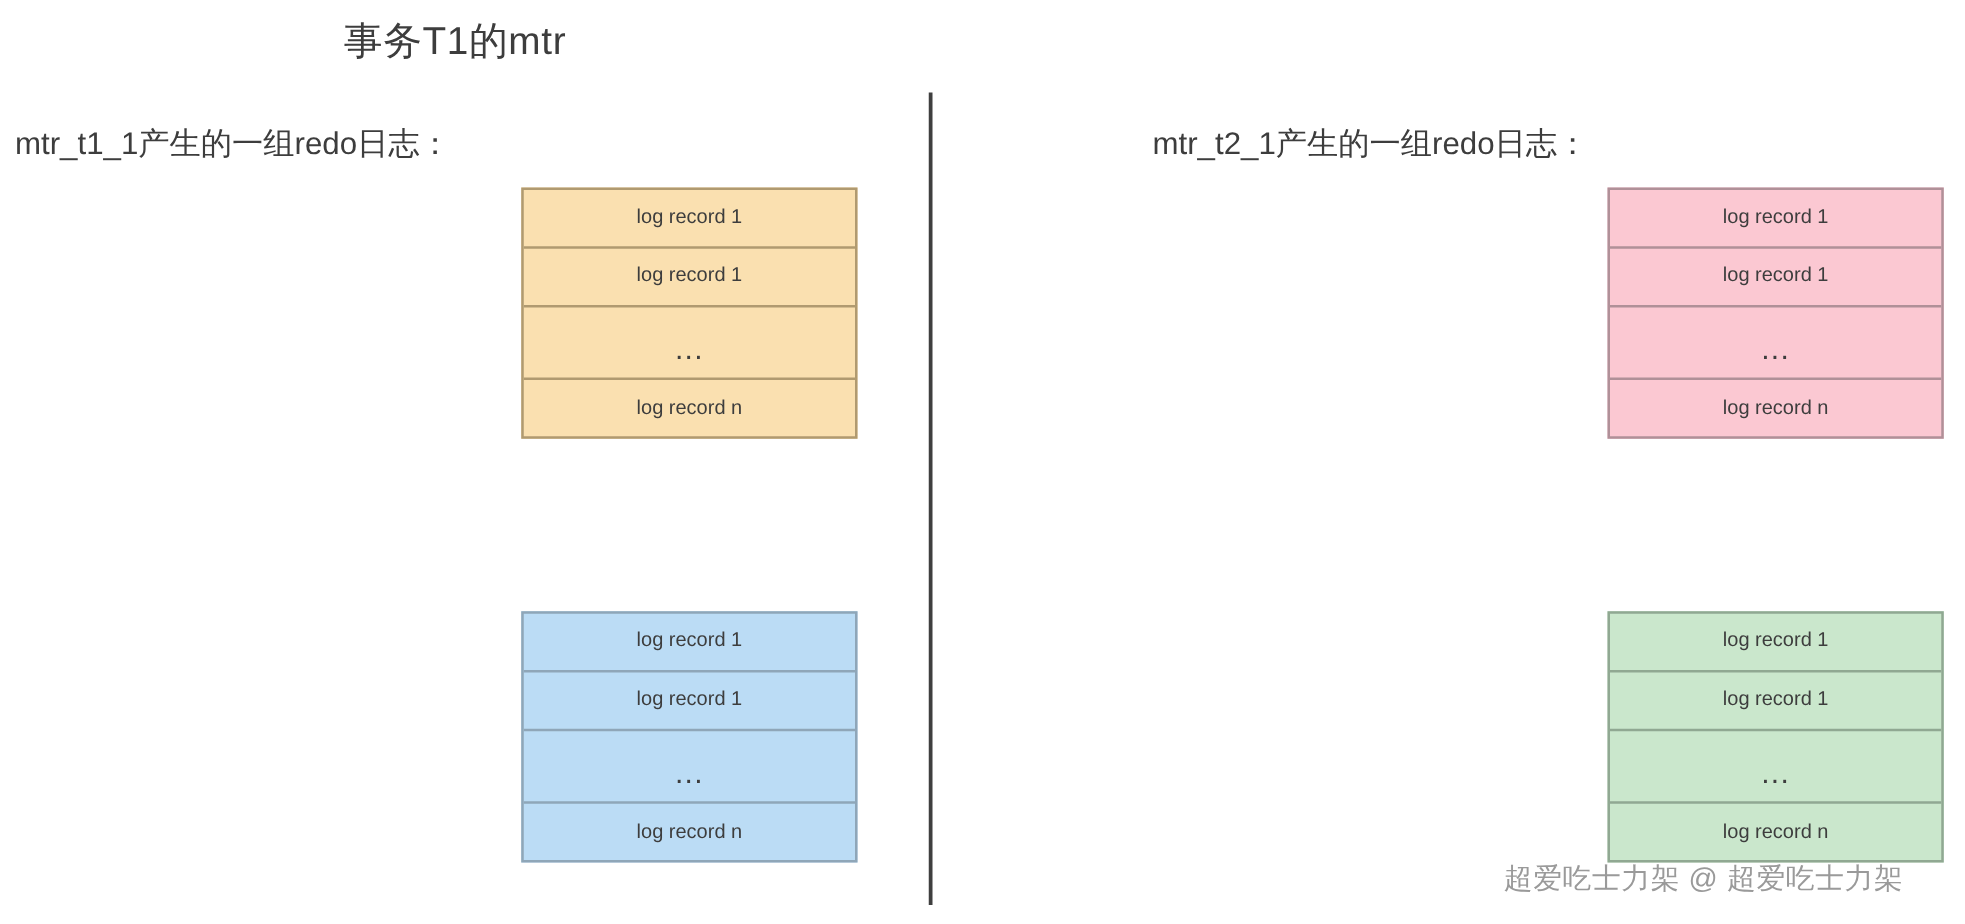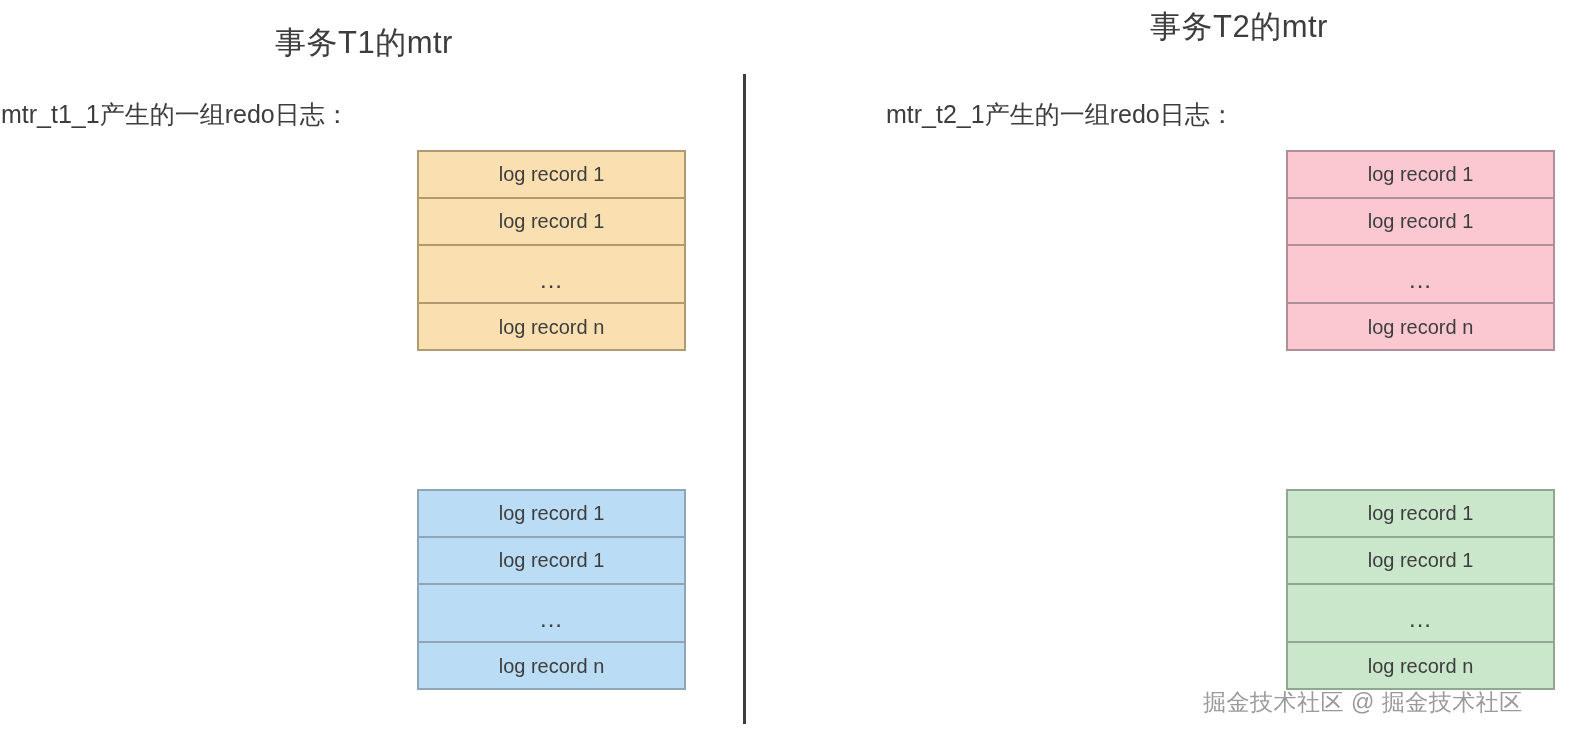--- a/index.html
+++ b/index.html
@@ -23,60 +23,60 @@
 
   
   .col-title {
     position: absolute;
     font-size: 31px;
     font-weight: 400;
     color: #3d3d3d;
     letter-spacing: 0.5px;
     white-space: nowrap;
   }
-  #title-left  { left: 275px; top: 22px; }
+  #title-left  { left: 275px; top: 12px; }
   #title-right { left: 1150px; top: 6px; }
 
   
   .divider {
     position: absolute;
     left: 743px;
     top: 74px;
     width: 3px;
     height: 650px;
     background: #3f3f3f;
   }
 
   
   .caption {
     position: absolute;
     font-size: 25px;
     font-weight: 400;
     color: #3d3d3d;
     white-space: nowrap;
   }
-  #cap-t1-1 { left: 1px;  top: 98px; }
+  #cap-t1-1 { left: 12px;  top: 98px; }
   #cap-t1-2 { left: 10px;  top: 438px; }
-  #cap-t2-1 { left: 886px; top: 98px; }
+  #cap-t2-1 { left: 922px; top: 98px; }
   #cap-t2-2 { left: 874px; top: 438px; }
 
   
   .log-table {
     position: absolute;
     box-sizing: border-box;
     border: 2px solid;
     display: flex;
     flex-direction: column;
   }
   .log-row {
     flex: 1 1 0;
     display: flex;
     align-items: center;
     justify-content: center;
-    font-size: 20px;
+    font-size: 16px;
     color: #3d3d3d;
     border-bottom: 2px solid;
     box-sizing: border-box;
     line-height: 1;
   }
   .log-row:last-child { border-bottom: none; }
 
   .log-row.ellipsis {
     font-size: 24px;
     letter-spacing: 1px;
@@ -112,21 +112,20 @@
     white-space: nowrap;
     letter-spacing: 0.5px;
   }
 </style>
 </head>
 <body>
 
 <div class="canvas">
 
   <div class="col-title" id="title-left">事务T1的mtr</div>
-  <div class="col-title" id="title-right">事务T2的mtr</div>
 
   <div class="divider"></div>
 
   <div class="caption" id="cap-t1-1">mtr_t1_1产生的一组redo日志：</div>
 
   <div class="log-table tbl-orange" id="tbl-t1-1">
     <div class="log-row">log record 1</div>
     <div class="log-row">log record 1</div>
     <div class="log-row ellipsis">...</div>
     <div class="log-row">log record n</div>
@@ -150,15 +149,15 @@
   </div>
 
 
   <div class="log-table tbl-green" id="tbl-t2-2">
     <div class="log-row">log record 1</div>
     <div class="log-row">log record 1</div>
     <div class="log-row ellipsis">...</div>
     <div class="log-row">log record n</div>
   </div>
 
-  <div class="watermark">掘金技术社区 @ 掘金技术社区</div>
+  <div class="watermark">超爱吃士力架 @ 超爱吃士力架</div>
 
 </div>
 
 </body></html>

